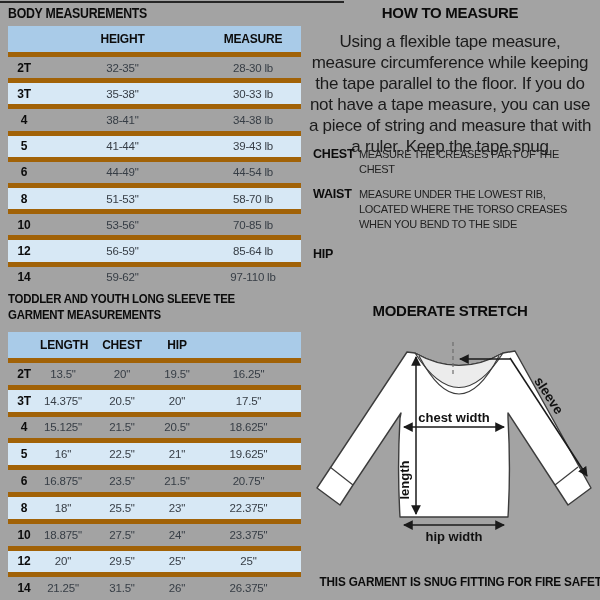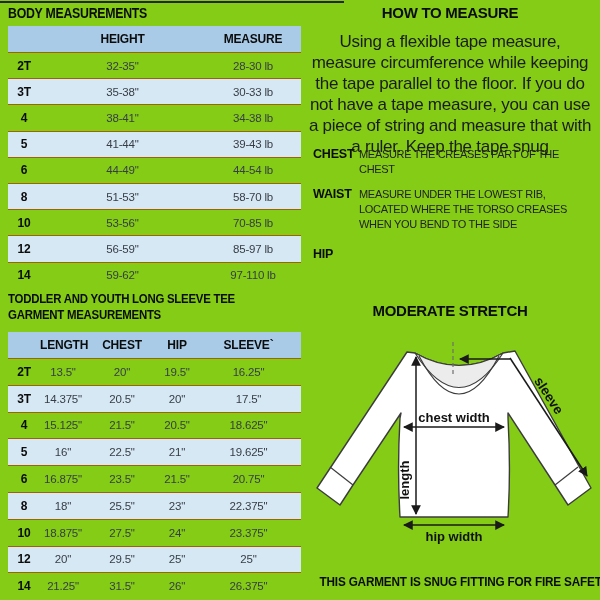--- a/index.html
+++ b/index.html
@@ -1,35 +1,35 @@
 <!DOCTYPE html>
 <html style="--header-blue: #a9cbe8; --row-blue: #d7e8f5; --text: #111111;"><head>
 <meta charset="utf-8">
 <style>
   html,body{margin:0;padding:0;background:#fff;}
-  .page{position:relative;width:600px;height:600px;background:#84cc16;overflow:hidden;
+  .page{position:relative;width:600px;height:600px;background:#a3a3a3;overflow:hidden;
         font-family:"Liberation Sans",sans-serif;color:#111;}
   .top-line{position:absolute;left:0;top:1px;width:344px;height:2px;background:#262626;}
 
   
   .sec-title{position:absolute;left:8px;font-weight:bold;color:#0c0c0c;
              transform:scaleX(0.88);transform-origin:left center;white-space:nowrap;}
   #t1-title{top:5px;font-size:14px;letter-spacing:-0.3px;}
   #t2-title{top:291px;font-size:13px;line-height:15.5px;letter-spacing:-0.3px;}
 
   
   .table{position:absolute;left:8px;width:293px;}
   #table1{top:26px;}
   #table2{top:332px;}
   .thead{display:grid;height:26px;align-items:center;
          background:var(--header-blue,#a9cbe8);}
   .th{font-weight:bold;font-size:12px;text-align:center;letter-spacing:-0.2px;color:#0c0c0c;}
   #table1 .thead,#table1 .tr{grid-template-columns:32px 165px 96px;}
   #table2 .thead,#table2 .tr{grid-template-columns:32px 46px 72px 38px 105px;}
-  .tr{display:grid;align-items:center;box-sizing:border-box;border-top:1px solid #a16207;}
+  .tr{display:grid;align-items:center;box-sizing:border-box;border-top:5px solid #a16207;}
   #table1 .tr{height:26.2px;}
   #table2 .tr{height:26.8px;}
   .tbody .tr:nth-child(even){background:var(--row-blue,#d7e8f5);}
   .td{font-size:11.5px;text-align:center;color:#363d45;letter-spacing:-0.2px;}
   .td-size{font-weight:bold;font-size:12px;color:#0c0c0c;}
 
   
   .rt-title{position:absolute;left:303px;width:294px;text-align:center;
             font-weight:bold;font-size:15px;letter-spacing:-0.3px;color:#0c0c0c;}
   #htm-title{top:4px;}
@@ -97,42 +97,41 @@
           <div class="td">58-70 lb</div>
         </div>
         <div class="tr">
           <div class="td td-size">10</div>
           <div class="td">53-56"</div>
           <div class="td">70-85 lb</div>
         </div>
         <div class="tr">
           <div class="td td-size">12</div>
           <div class="td">56-59"</div>
-          <div class="td">85-97 lb</div>
+          <div class="td">85-64 lb</div>
         </div>
         <div class="tr">
           <div class="td td-size">14</div>
           <div class="td">59-62"</div>
           <div class="td">97-110 lb</div>
         </div>
       </div>
   </div>
 
   <div class="sec-title" id="t2-title">
     <div>TODDLER AND YOUTH LONG SLEEVE TEE</div>
     <div>GARMENT MEASUREMENTS</div>
   </div>
 
   <div class="table" id="table2">
     <div class="thead">
       <div class="th"></div>
       <div class="th">LENGTH</div>
       <div class="th">CHEST</div>
       <div class="th">HIP</div>
-      <div class="th">SLEEVE`</div>
     </div>
     <div class="tbody">
         <div class="tr">
           <div class="td td-size">2T</div>
           <div class="td">13.5"</div>
           <div class="td">20"</div>
           <div class="td">19.5"</div>
           <div class="td">16.25"</div>
         </div>
         <div class="tr">

